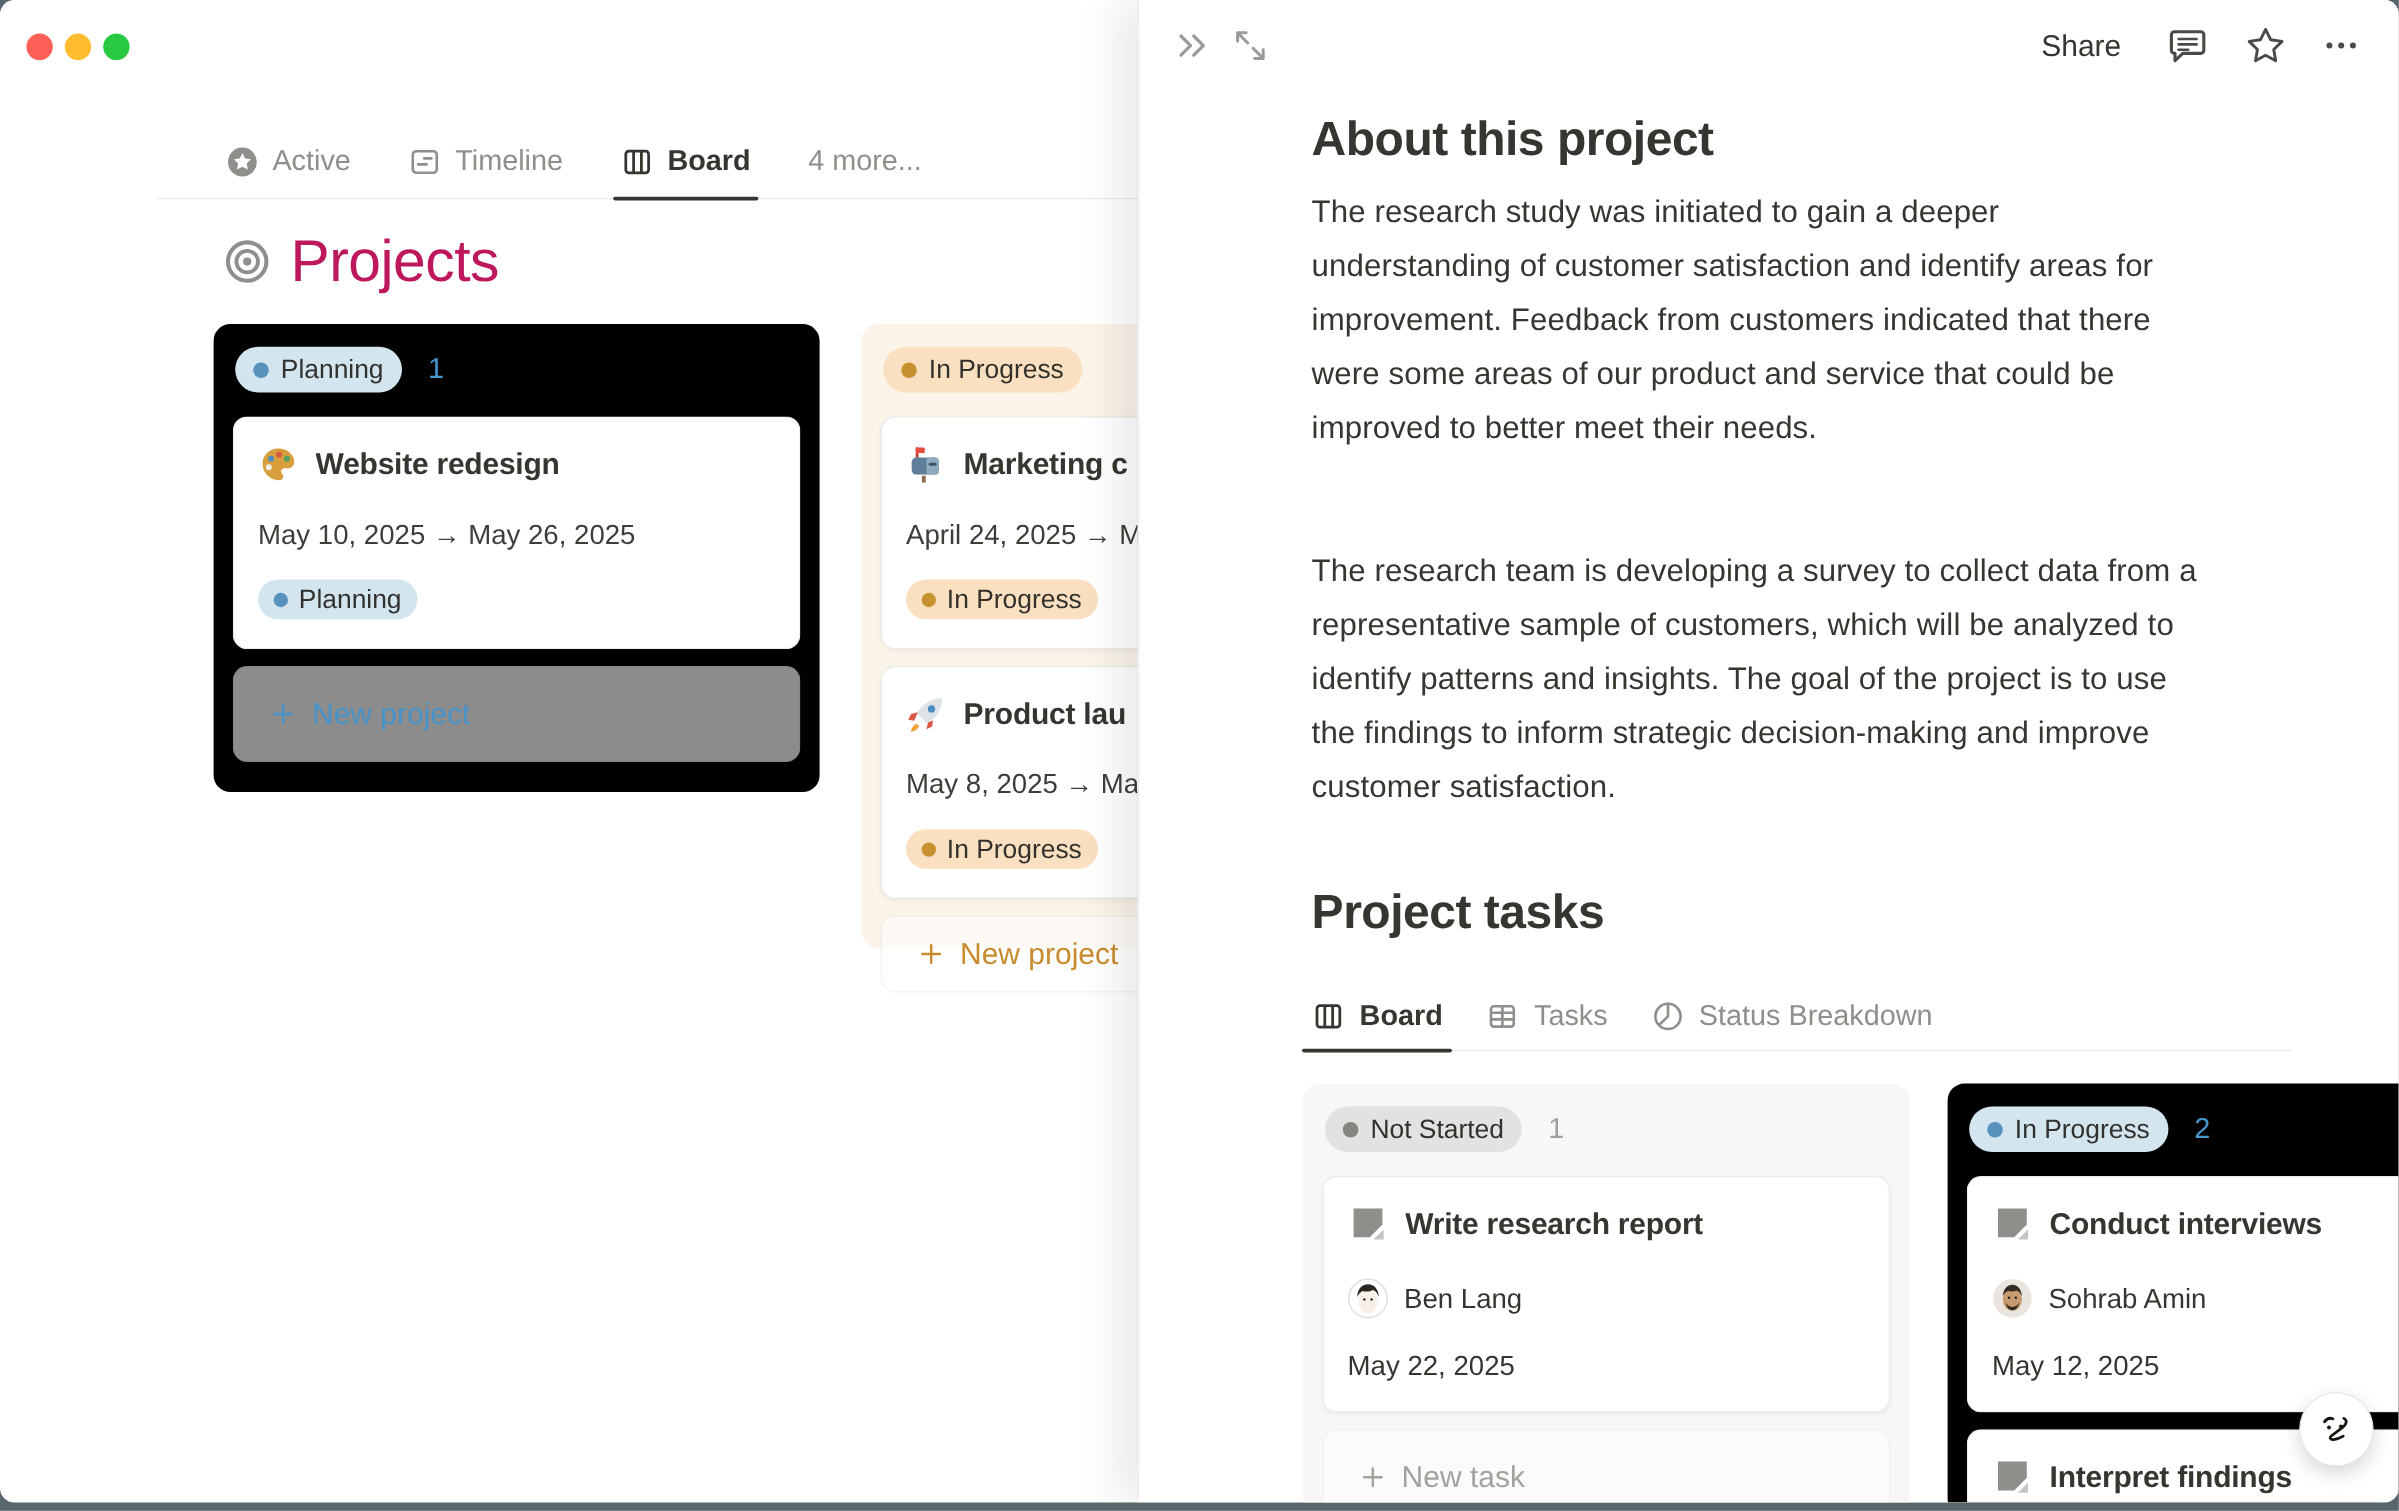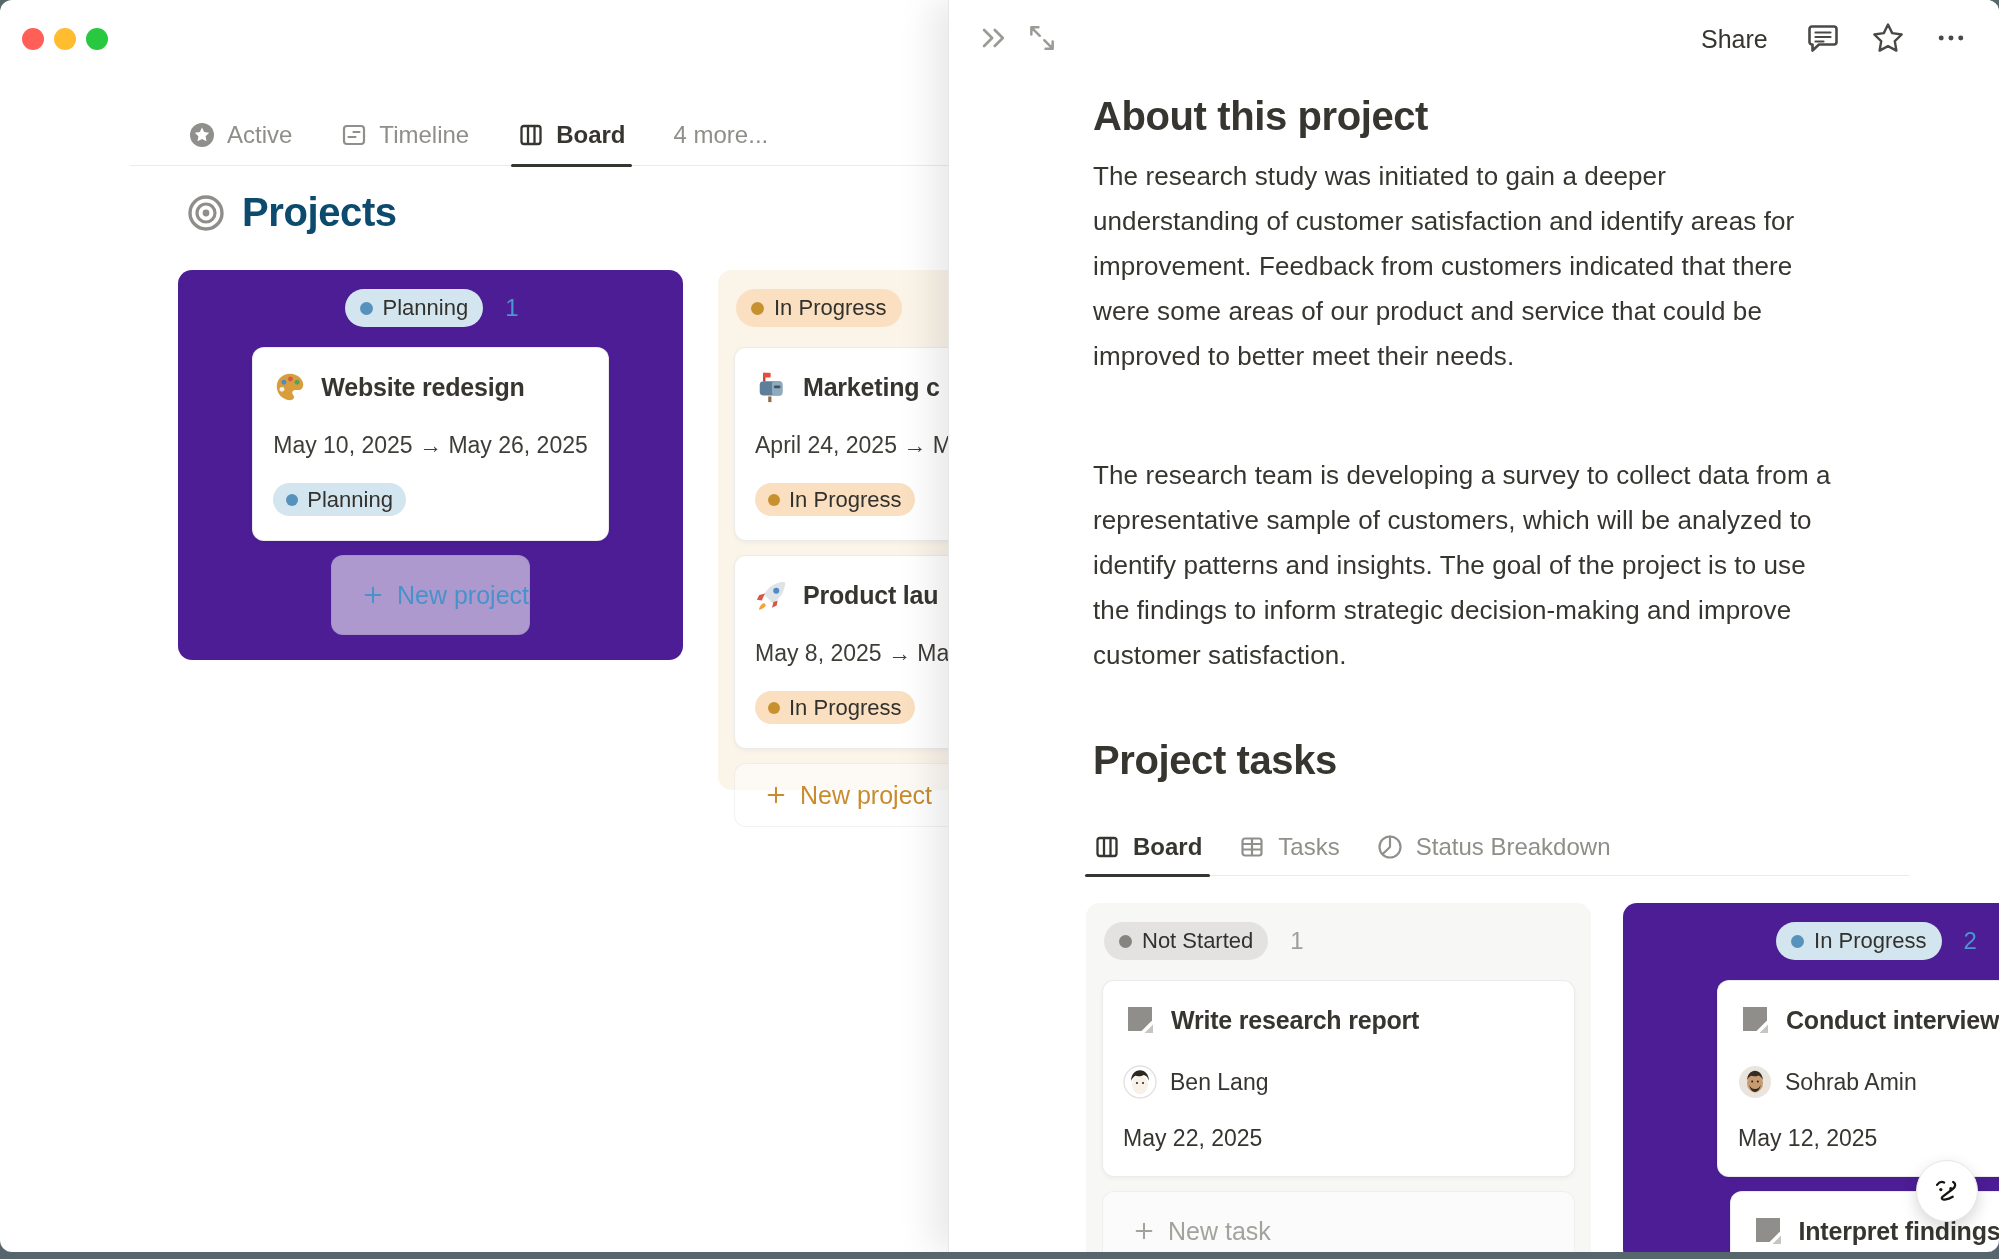--- a/index.html
+++ b/index.html
@@ -30,25 +30,25 @@
     border-bottom:1px solid #ECEBE9; z-index:1;
   }
   .vtab { display:flex; align-items:center; gap:11px; font-size:24px; color:#8F8E89; position:relative; height:100%; cursor:default; }
   .vtab .ticon { width:28px; height:28px; display:block; }
   .vtab.active { color:#37352F; font-weight:700; }
   .vtab.active::after { content:""; position:absolute; left:-6px; right:-6px; bottom:-2px; height:3px; background:#37352F; border-radius:2px; }
 
   
   .page-title-row { position:absolute; left:186px; top:190px; display:flex; align-items:center; gap:16px; z-index:1; }
   .page-title-row .target { width:40px; height:40px; }
-  .page-title { font-size:40px; font-weight:700; letter-spacing:-0.4px; color:#0c4a6e; }
+  .page-title { font-size:49px; font-weight:400; letter-spacing:-0.4px; color:#be185d; }
 
   
   .kcol { position:absolute; border-radius:14px; padding:16px; display:flex; flex-direction:column; gap:14px; z-index:1; }
-  .kcol.col-blue   { background:#4c1d95;align-items:center; }
+  .kcol.col-blue   { background:#000000; }
   .kcol.col-orange { background:#FBF4E9; }
   .kcol.col-gray   { background:#F7F7F5; }
 
   .col-head { display:flex; align-items:center; gap:22px; margin:3px 0 6px 2px; }
   .pill { display:inline-flex; align-items:center; gap:10px; height:38px; padding:0 15px; border-radius:19px; font-size:22px; color:#32312D; }
   .pill .dot { width:13px; height:13px; border-radius:50%; flex:0 0 auto; }
   .pill.blue   { background:#D3E5EF; } .pill.blue .dot   { background:#5792BD; }
   .pill.orange { background:#FAE0C0; } .pill.orange .dot { background:#C8912F; }
   .pill.gray   { background:#E3E2E0; } .pill.gray .dot   { background:#85847F; }
   .count { font-size:24px; }

